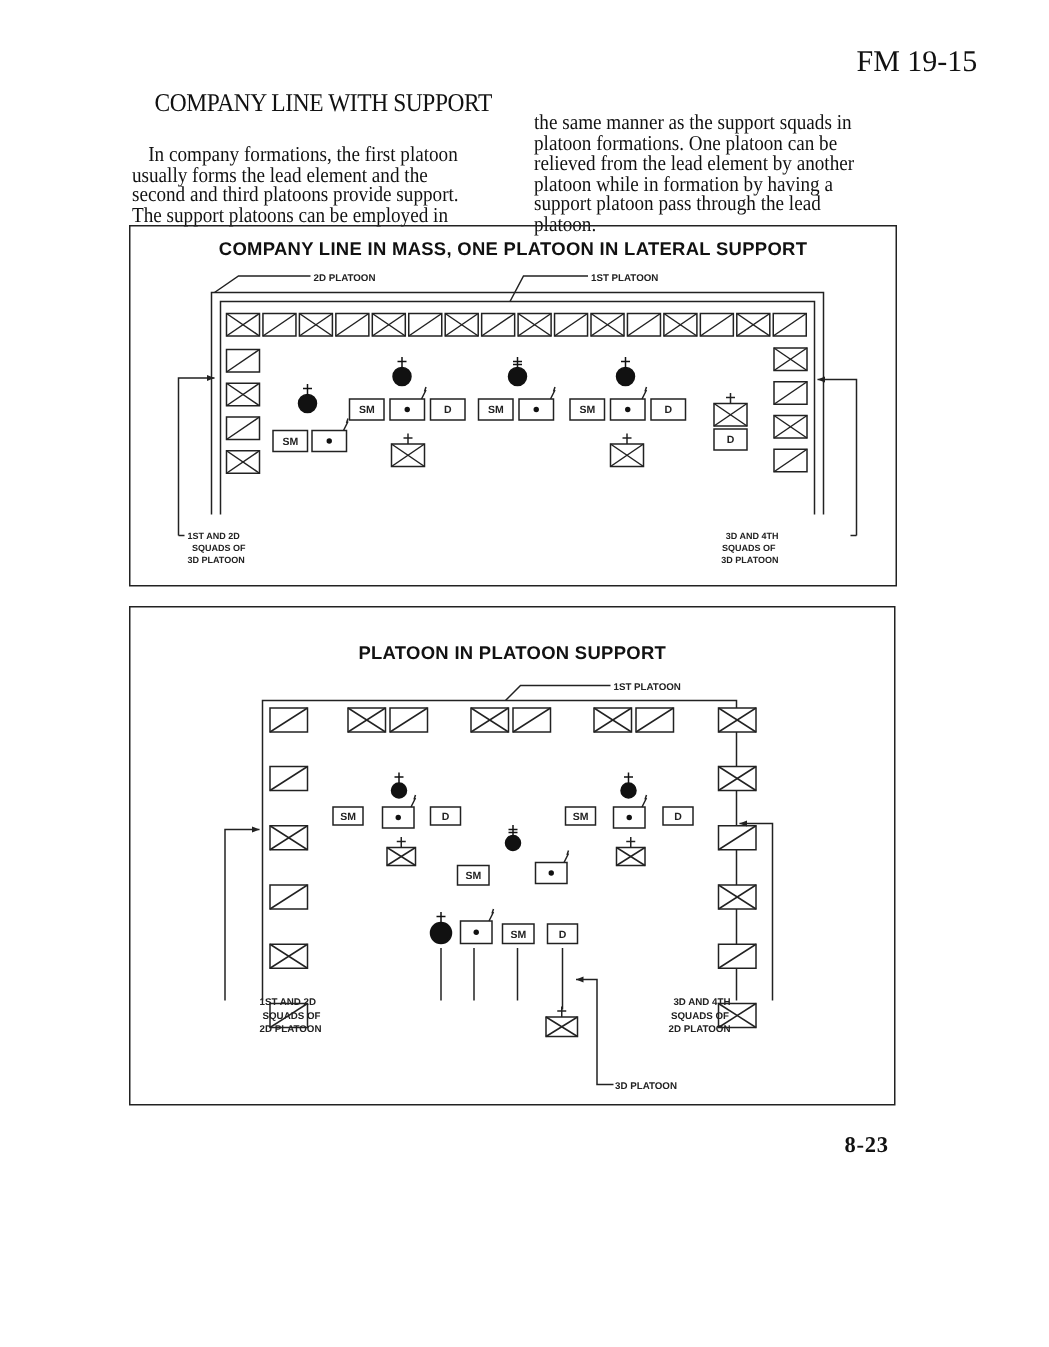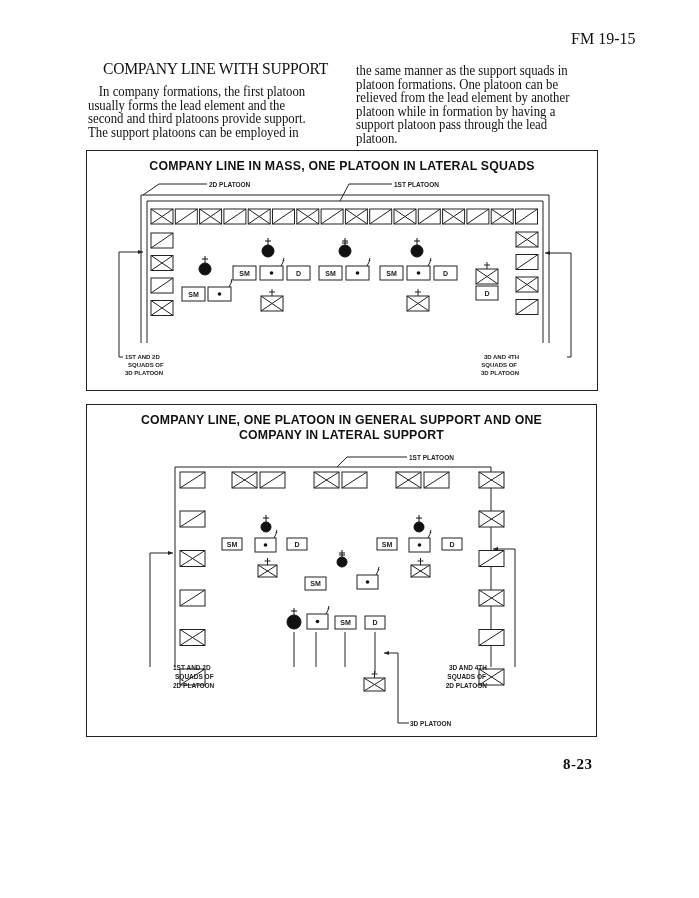--- a/index.html
+++ b/index.html
@@ -1,21 +1,21 @@
 <!DOCTYPE html>
 <html><head>
 <meta charset="utf-8">
 <style>
   html, body { margin: 0; padding: 0; background: #ffffff; }
   body { width: 699px; height: 898px; position: relative; overflow: hidden; color: #111; }
   .serif { font-family: "Liberation Serif", "DejaVu Serif", serif; }
   .sans { font-family: "Liberation Sans", "DejaVu Sans", sans-serif; }
-  #header-id { position: absolute; left: 571px; top: 30px; font-size: 16px; }
+  #header-id { position: absolute; left: 571px; top: 30px; font-size: 20px; }
   #section-title { position: absolute; left: 103px; top: 59px; font-size: 17px; letter-spacing: -0.3px; transform: scaleX(0.92); transform-origin: left top; white-space: nowrap; }
-  .col { position: absolute; font-size: 14.2px; line-height: 13.5px; width: 260px; }
+  .col { position: absolute; font-size: 14.2px; line-height: 13.5px; width: 260px; margin-top: 12px; }
   #col-left { left: 88px; top: 85px; }
   #col-right { left: 356px; top: 64px; }
   .line { display: block; white-space: nowrap; transform: scaleX(0.9); transform-origin: left top; }
   .figure { position: absolute; border: 1.5px solid #222; box-sizing: border-box; }
   #fig1 { left: 86px; top: 150px; width: 512px; height: 241px; }
   #fig2 { left: 86px; top: 404px; width: 511px; height: 333px; }
   .fig-title { position: absolute; left: 0; width: 100%; text-align: center; font-weight: bold; font-size: 12.3px; letter-spacing: 0.2px; line-height: 15px; }
   #fig1 .fig-title { top: 8px; }
   #fig2 .fig-title { top: 8px; }
   svg text { font-family: "Liberation Sans", "DejaVu Sans", sans-serif; font-weight: bold; }
@@ -39,21 +39,21 @@
 <div id="col-right" class="col serif">
   <span class="line">the same manner as the support squads in</span>
   <span class="line">platoon formations. One platoon can be</span>
   <span class="line">relieved from the lead element by another</span>
   <span class="line">platoon while in formation by having a</span>
   <span class="line">support platoon pass through the lead</span>
   <span class="line">platoon.</span>
 </div>
 
 <div id="fig1" class="figure">
-  <div class="fig-title sans">COMPANY LINE IN MASS, ONE PLATOON IN LATERAL SQUADS</div>
+  <div class="fig-title sans">COMPANY LINE IN MASS, ONE PLATOON IN LATERAL SUPPORT</div>
   <svg class="diagram" id="svg1" width="512" height="241">
     <g id="f1-static" fill="none" stroke="#222" stroke-width="1">
 
       <polyline points="54,192 54,44 462,44 462,192"></polyline>
 
       <polyline points="60,192 60,50 456,50 456,192"></polyline>
 
       <polyline points="56,44 72,33 120,33"></polyline>
       <polyline points="253,50 262,33 305,33"></polyline>
 
@@ -271,22 +271,22 @@
     <text x="41" y="216" font-size="6" fill="#222">SQUADS OF</text>
     <text x="38" y="224" font-size="6" fill="#222">3D PLATOON</text>
     <text x="432" y="208" font-size="6" fill="#222" text-anchor="end">3D AND 4TH</text>
     <text x="430" y="216" font-size="6" fill="#222" text-anchor="end">SQUADS OF</text>
     <text x="432" y="224" font-size="6" fill="#222" text-anchor="end">3D PLATOON</text>
   </svg>
 </div>
 
 <div id="fig2" class="figure">
   <div class="fig-title sans">
-    <span>COMPANY LINE, ONE PLATOON IN GENERAL SUPPORT AND ONE</span><br>
-    <span>COMPANY IN LATERAL SUPPORT</span>
+    <br>
+    <span>PLATOON IN PLATOON SUPPORT</span>
   </div>
   <svg class="diagram" id="svg2" width="511" height="333">
     <g fill="none" stroke="#222" stroke-width="1">
       <polyline points="88,262 88,62 404,62 404,262"></polyline>
       <polyline points="250,62 260,52 320,52"></polyline>
       <polyline points="63,262 63,148 86,148"></polyline>
       <polyline points="428,262 428,144 406,144"></polyline>
 
       <line x1="207" y1="227" x2="207" y2="262"></line>
       <line x1="229" y1="227" x2="229" y2="262"></line>

